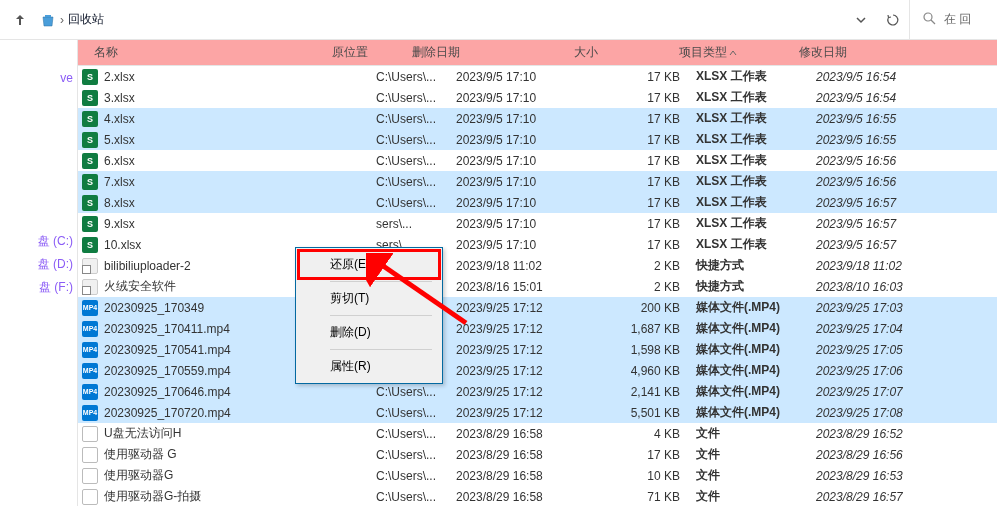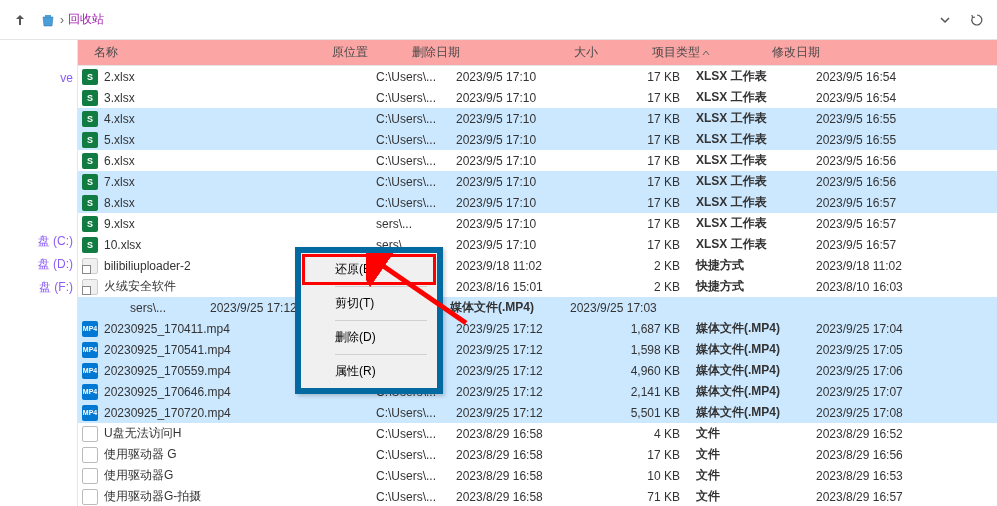--- a/index.html
+++ b/index.html
@@ -2,58 +2,58 @@
 <html><head>
 <meta charset="utf-8">
 <style>
 * { margin: 0; padding: 0; box-sizing: border-box; font-family: "Microsoft YaHei", "Segoe UI", sans-serif; }
 body { font-size: 12px; background: #fff; width: 997px; height: 506px; overflow: hidden; position: relative; }
 
 .toolbar { height: 40px; border-bottom: 1px solid #e5e5e5; display: flex; align-items: center; padding: 0 8px; gap: 4px; }
 .nav-btn { width: 24px; height: 24px; display: flex; align-items: center; justify-content: center; color: #555; cursor: pointer; }
 .addr-icon { width: 16px; height: 16px; display: inline-flex; align-items: center; justify-content: center; }
 .addr-sep { color: #666; margin: 0 2px; }
-.addr-text { color: #a21caf; font-size: 12px; }
+.addr-text { color: #0f172a; font-size: 12px; }
 .addr-bar { flex: 1; display: flex; align-items: center; gap: 2px; padding: 0 4px; }
 .addr-right { display: flex; align-items: center; gap: 8px; }
 .search-box { border-left: 1px solid #e5e5e5; height: 100%; display: flex; align-items: center; padding: 0 12px; gap: 8px; color: #666; min-width: 80px; }
 
 .content-area { display: flex; height: calc(100% - 40px); }
 .sidebar { width: 78px; border-right: 1px solid #e5e5e5; padding-top: 10px; overflow: hidden; }
 .sidebar-item { padding: 3px 4px 3px 0; color: #8b5cf6; white-space: nowrap; text-align: right; font-size: 12px; }
 
 .main { flex: 1; overflow: hidden; position: relative; }
 .headers { display: flex; height: 26px; border-bottom: 1px solid #e5e5e5; align-items: center; position: relative; background: #fca5a5; }
 .hdr { padding: 0 8px; color: #4a4a4a; font-size: 12px; position: relative; }
 .hdr-name { width: 246px; padding-left: 16px; }
 .hdr-orig { width: 80px; }
 .hdr-del { width: 162px; }
 .hdr-size { width: 78px; text-align: left; }
-.hdr-type { width: 120px; display: flex; align-items: center; gap: 2px; }
+.hdr-type { width: 120px; display: flex; align-items: center; gap: 2px; margin-left: 27px; }
 .hdr-mod { width: 120px; }
 
 .rows { overflow-y: auto; height: calc(100% - 26px); }
 .row { display: flex; height: 21px; align-items: center; font-size: 12px; color: #333; }
 .row.sel { background: #cce8ff; }
 .cell { padding: 0 8px; white-space: nowrap; overflow: hidden; text-overflow: ellipsis; }
 .c-name { width: 246px; display: flex; align-items: center; gap: 6px; padding-left: 4px; }
 .c-orig { width: 80px; margin-left: 44px; }
 .c-del { width: 162px; }
 .c-size { width: 78px; text-align: right; }
 .c-type { width: 120px; font-weight: bold; }
-.c-mod { width: 120px; }
+.c-mod { width: 120px; font-style: italic; }
 
 .ficon { width: 16px; height: 16px; flex-shrink: 0; display: inline-flex; align-items: center; justify-content: center; border-radius: 2px; font-size: 9px; color: #fff; font-weight: bold; }
 .ficon.xlsx { background: #107c41; }
 .ficon.lnk { background: #f0f0f0; border: 1px solid #ccc; position: relative; }
 .ficon.lnk::after { content: ""; position: absolute; bottom: -1px; left: -1px; width: 7px; height: 7px; background: #fff; border: 1px solid #888; }
 .ficon.mp4 { background: #0078d4; font-size: 7px; }
 .ficon.file { background: #fff; border: 1px solid #bbb; }
 
-.ctx-menu { position: absolute; left: 217px; top: 207px; width: 148px; background: #f0f0f0; border: 6px solid #0369a1; box-shadow: 2px 2px 4px rgba(0,0,0,0.2); z-index: 100; padding: 2px; }
+.ctx-menu { position: absolute; left: 217px; top: 207px; width: 148px; background: #f0f0f0; border: 1px solid #0369a1; box-shadow: 2px 2px 4px rgba(0,0,0,0.2); z-index: 100; padding: 2px; }
 .ctx-item { padding: 6px 12px 6px 32px; font-size: 12px; color: #000; position: relative; }
 .ctx-item.hl { outline: 3px solid #ff0000; outline-offset: -2px; }
 .ctx-sep { height: 1px; background: #d0d0d0; margin: 2px 8px 2px 32px; }
 
 .arrow-annot { position: absolute; left: 288px; top: 213px; z-index: 101; pointer-events: none; }
 
 .recycle-icon svg { width: 16px; height: 16px; }
 </style>
 </head>
 <body>
@@ -78,20 +78,29 @@
     <span class="nav-btn">
       <svg width="10" height="10" viewBox="0 0 10 10">
           <path d="M1 3 L5 7 L9 3" stroke="#555" fill="none" stroke-width="1.5"></path>
         </svg>
     </span>
     <span class="nav-btn">
       <svg width="14" height="14" viewBox="0 0 14 14">
           <path d="M7 2 A5 5 0 1 1 2.5 4.5 M2 2 L2.5 4.5 L5 4" stroke="#555" fill="none" stroke-width="1.2"></path>
         </svg>
     </span>
+  </div>
+  <div class="search-box">
+    <span>
+      <svg width="14" height="14" viewBox="0 0 14 14">
+          <circle cx="6" cy="6" r="4" stroke="#888" fill="none" stroke-width="1.2"></circle>
+          <line x1="9" y1="9" x2="13" y2="13" stroke="#888" stroke-width="1.2"></line>
+        </svg>
+    </span>
+    <span>在 回</span>
   </div>
 </div>
 
 <div class="content-area">
   <div class="sidebar">
     <div class="sidebar-item"></div>
     <div class="sidebar-item"></div>
     <div class="sidebar-item"></div>
     <div class="sidebar-item">ve</div>
     <div class="sidebar-item"></div>
@@ -233,20 +242,24 @@
             <span class="ficon lnk"></span>
             <span>火绒安全软件</span>
           </div>
           <div class="cell c-orig">sers\...</div>
           <div class="cell c-del">2023/8/16 15:01</div>
           <div class="cell c-size">2 KB</div>
           <div class="cell c-type">快捷方式</div>
           <div class="cell c-mod">2023/8/10 16:03</div>
         </div>
         <div class="row sel">
+          <div class="cell c-name">
+            <span class="ficon mp4">MP4</span>
+            <span>20230925_170349</span>
+          </div>
           <div class="cell c-orig">sers\...</div>
           <div class="cell c-del">2023/9/25 17:12</div>
           <div class="cell c-size">200 KB</div>
           <div class="cell c-type">媒体文件(.MP4)</div>
           <div class="cell c-mod">2023/9/25 17:03</div>
         </div>
         <div class="row sel">
           <div class="cell c-name">
             <span class="ficon mp4">MP4</span>
             <span>20230925_170411.mp4</span>

